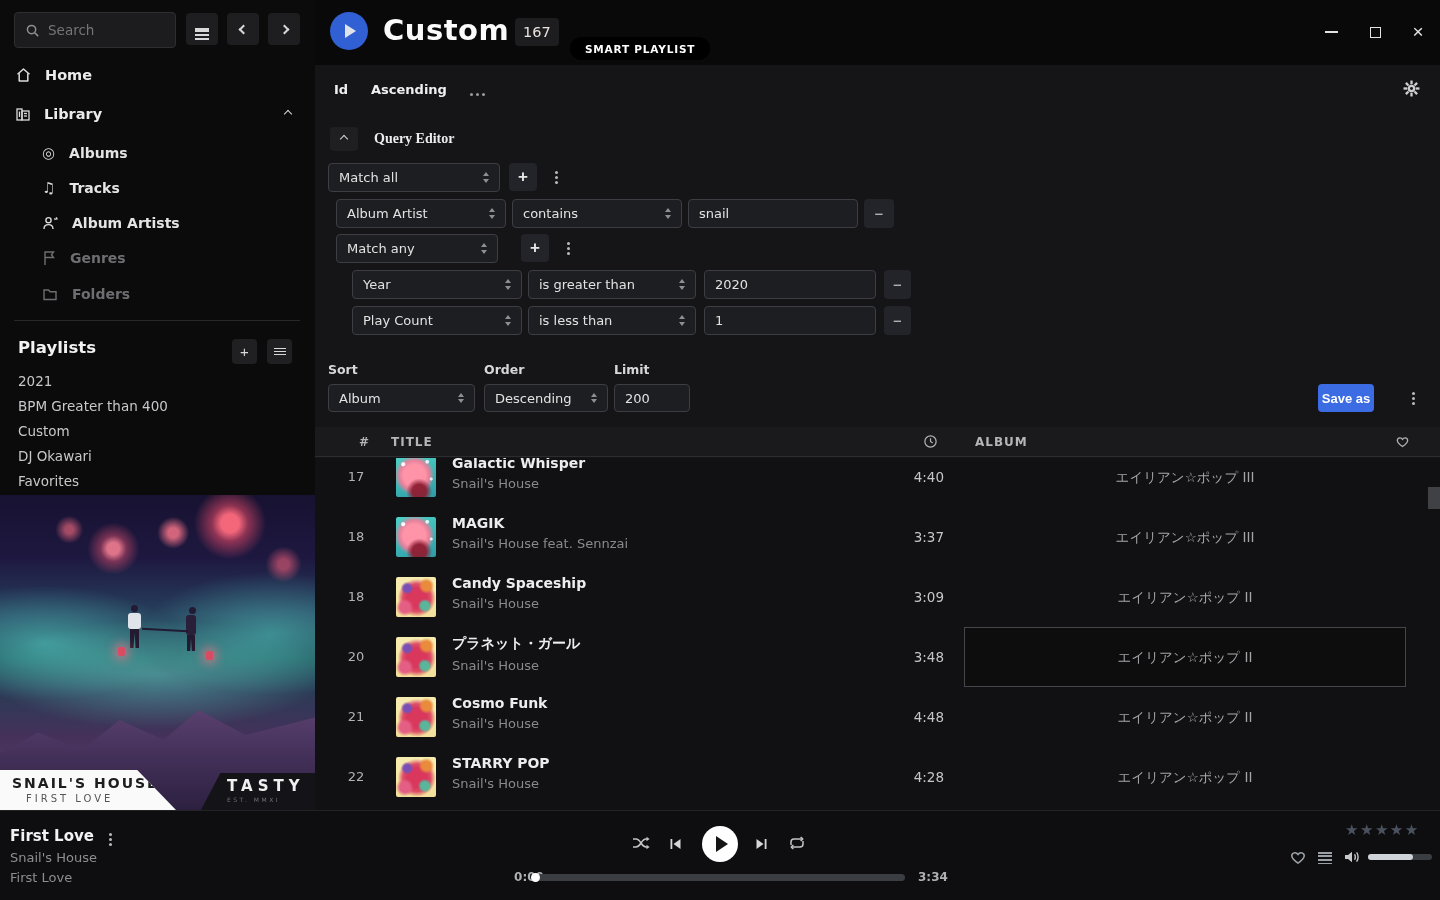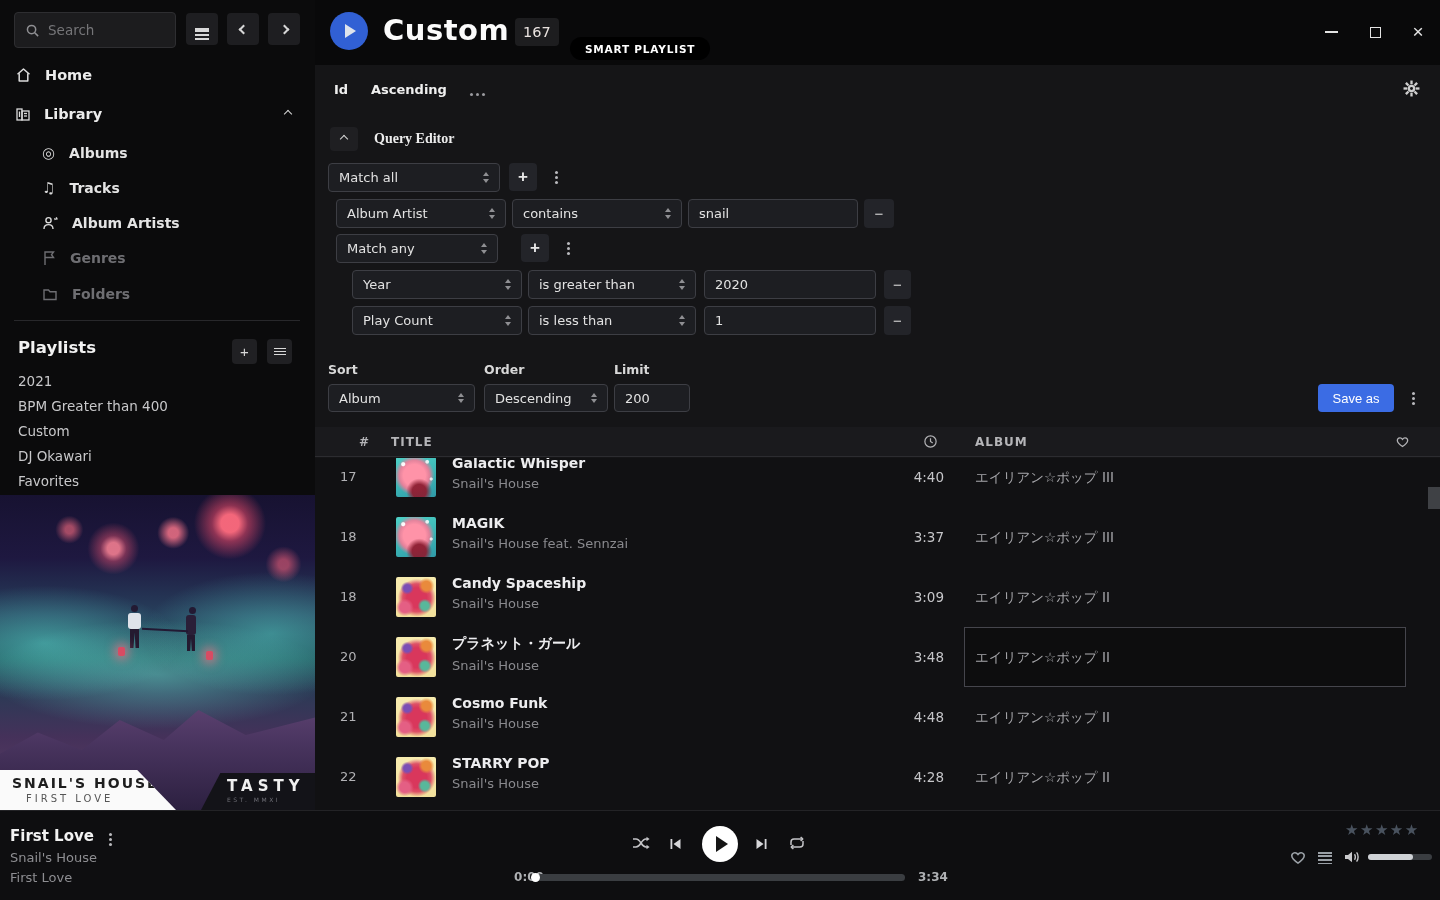--- a/index.html
+++ b/index.html
@@ -88,48 +88,48 @@
   .stepper { margin-left:auto; display:flex; flex-direction:column; gap:2.5px; }
   .stepper i { display:block; width:0; height:0; border-left:3.5px solid transparent; border-right:3.5px solid transparent; }
   .stepper .up { border-bottom:4px solid #8f8f93; }
   .stepper .dn { border-top:4px solid #8f8f93; }
   .qinput { position:absolute; height:29px; background:#1d1e22; border:1px solid #3d3e44; border-radius:4px; color:#e2e2e2; font-size:13px; padding:0 10px; font-family:inherit; outline:none; }
   .icon-btn { position:absolute; height:28px; background:#232429; border:none; border-radius:4px; color:#e6e6e6; cursor:pointer; display:flex; align-items:center; justify-content:center; }
   .plus-btn { width:28px; font-size:17px; font-weight:bold; }
   .minus-btn { font-size:15px; color:#d6d6d6; }
   .dots-btn { width:22px; background:transparent; }
   .label-sm { position:absolute; font-size:12.5px; font-weight:bold; color:#d8d8d8; }
-  .save-btn { position:absolute; left:1003px; top:384px; width:76px; height:28px; background:#3b6ce4; border:none; border-radius:4px; color:#fff; font-size:13px; font-weight:normal; cursor:pointer; }
+  .save-btn { position:absolute; left:1003px; top:384px; width:56px; height:28px; background:#3b6ce4; border:none; border-radius:4px; color:#fff; font-size:13px; font-weight:bold; cursor:pointer; }
 
   .table-header { position:absolute; left:0; top:427px; width:1125px; height:30px; background:#1a1a1d; border-bottom:1px solid #2c2c30; }
   .th-txt { position:absolute; top:8px; font-size:12px; font-weight:bold; letter-spacing:1px; color:#b5b5b8; }
   .track-list { position:absolute; left:0; top:458px; width:1125px; height:352px; background:#111113; overflow:hidden; }
   .trow { position:relative; width:1125px; height:60px; cursor:pointer; }
   .trow:first-child { margin-top:-11px; }
-  .tnum { position:absolute; left:25px; top:22px; width:32px; text-align:left; font-size:13px; color:#b2b2b5; }
+  .tnum { position:absolute; left:25px; top:22px; width:32px; text-align:center; font-size:13px; color:#b2b2b5; }
   .tart { position:absolute; left:81px; top:10px; width:40px; height:40px; border-radius:2px; }
   .art-ap3 { background:
       radial-gradient(circle at 18% 18%, rgba(255,255,255,.95) 0 1.5px, transparent 2.6px),
       radial-gradient(circle at 78% 12%, rgba(255,255,255,.85) 0 1.3px, transparent 2.4px),
       radial-gradient(circle at 88% 55%, rgba(255,255,255,.8) 0 1.1px, transparent 2px),
       radial-gradient(circle at 58% 86%, rgba(140,30,50,.95) 0 7px, transparent 13px),
       radial-gradient(circle at 46% 46%, #ff93a8 0 11px, rgba(255,120,150,.85) 15px, transparent 20px),
       linear-gradient(160deg,#4fd0c6 0%,#3db8b6 50%,#2f9aa8 100%); }
   .art-ap2 { background:
       radial-gradient(circle at 28% 28%, #7a4fb5 0 3.5px, transparent 6.5px),
       radial-gradient(circle at 76% 22%, #e98a3c 0 4.5px, transparent 8px),
       radial-gradient(circle at 22% 76%, #e45f84 0 5px, transparent 9px),
       radial-gradient(circle at 72% 72%, #58b79b 0 4px, transparent 7px),
       radial-gradient(circle at 52% 52%, #d9375c 0 10px, rgba(217,55,92,.85) 14px, transparent 19px),
       linear-gradient(180deg,#f7ecb0,#f2e09b); }
   .tmeta { position:absolute; left:137px; top:8px; width:400px; }
   .ttitle { font-size:14px; font-weight:bold; color:#ededef; margin-bottom:5px; white-space:nowrap; }
   .tartist { font-size:13px; color:#8a8a8e; }
   .tdur { position:absolute; left:559px; top:22px; width:70px; text-align:right; font-size:13.5px; color:#c6c6c9; }
-  .talbum { position:absolute; left:660px; top:22px; width:420px; font-size:13.5px; color:#a5a5a9; white-space:nowrap; overflow:hidden; }
+  .talbum { position:absolute; left:660px; top:22px; width:420px; font-size:13.5px; color:#a5a5a9; white-space:nowrap; overflow:hidden;text-align:center; }
   .cell-focus { position:absolute; left:649px; top:0; width:442px; height:60px; border:1px solid #45454c; background:rgba(0,0,0,.22); }
   .scroll-thumb { position:absolute; left:1113px; top:487px; width:12px; height:22px; background:#3f4145; cursor:pointer; }
 
   
   .player { position:absolute; left:0; top:810px; width:1440px; height:90px; background:#0e0e10; border-top:1px solid #232326; z-index:3; }
   .np-title-row { position:absolute; left:10px; top:16px; display:flex; align-items:center; gap:15px; }
   .np-title { font-size:15px; font-weight:bold; color:#f2f2f2; }
   .np-artist { position:absolute; left:10px; top:39px; font-size:13px; color:#8e8e92; }
   .np-album { position:absolute; left:10px; top:59px; font-size:13px; color:#8e8e92; }
   .tp-btn { position:absolute; background:transparent; border:none; cursor:pointer; padding:0; }

